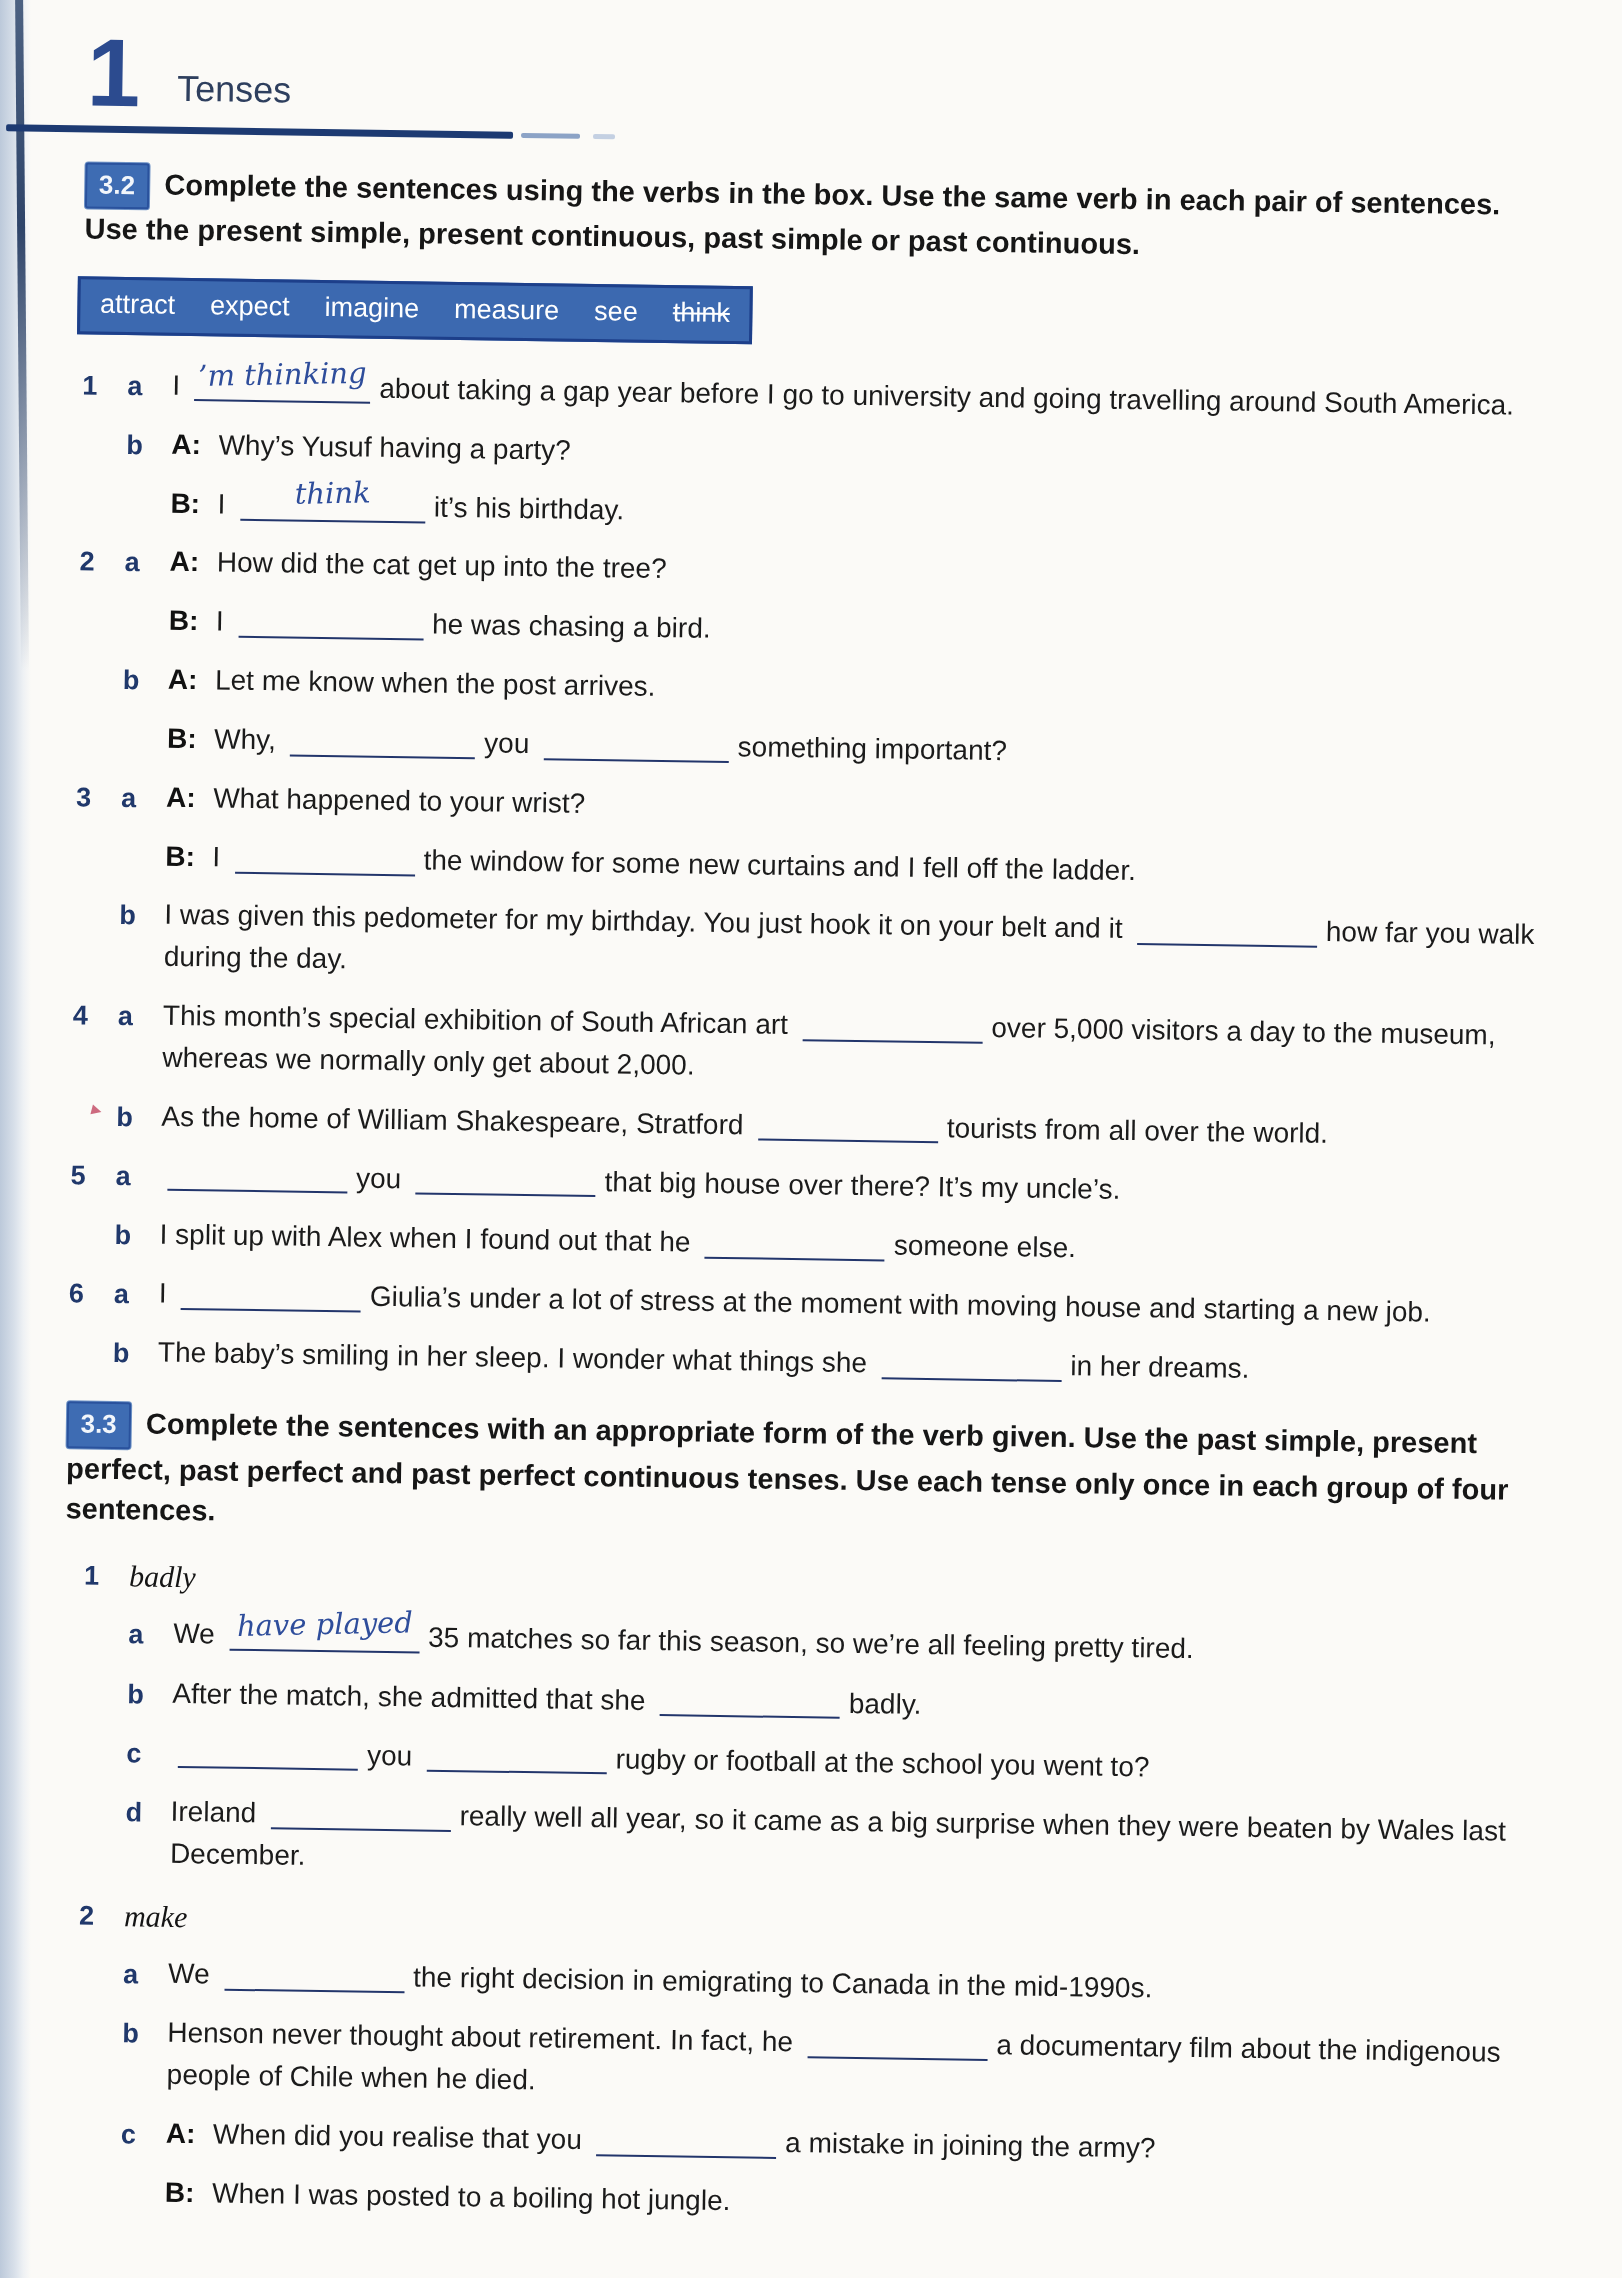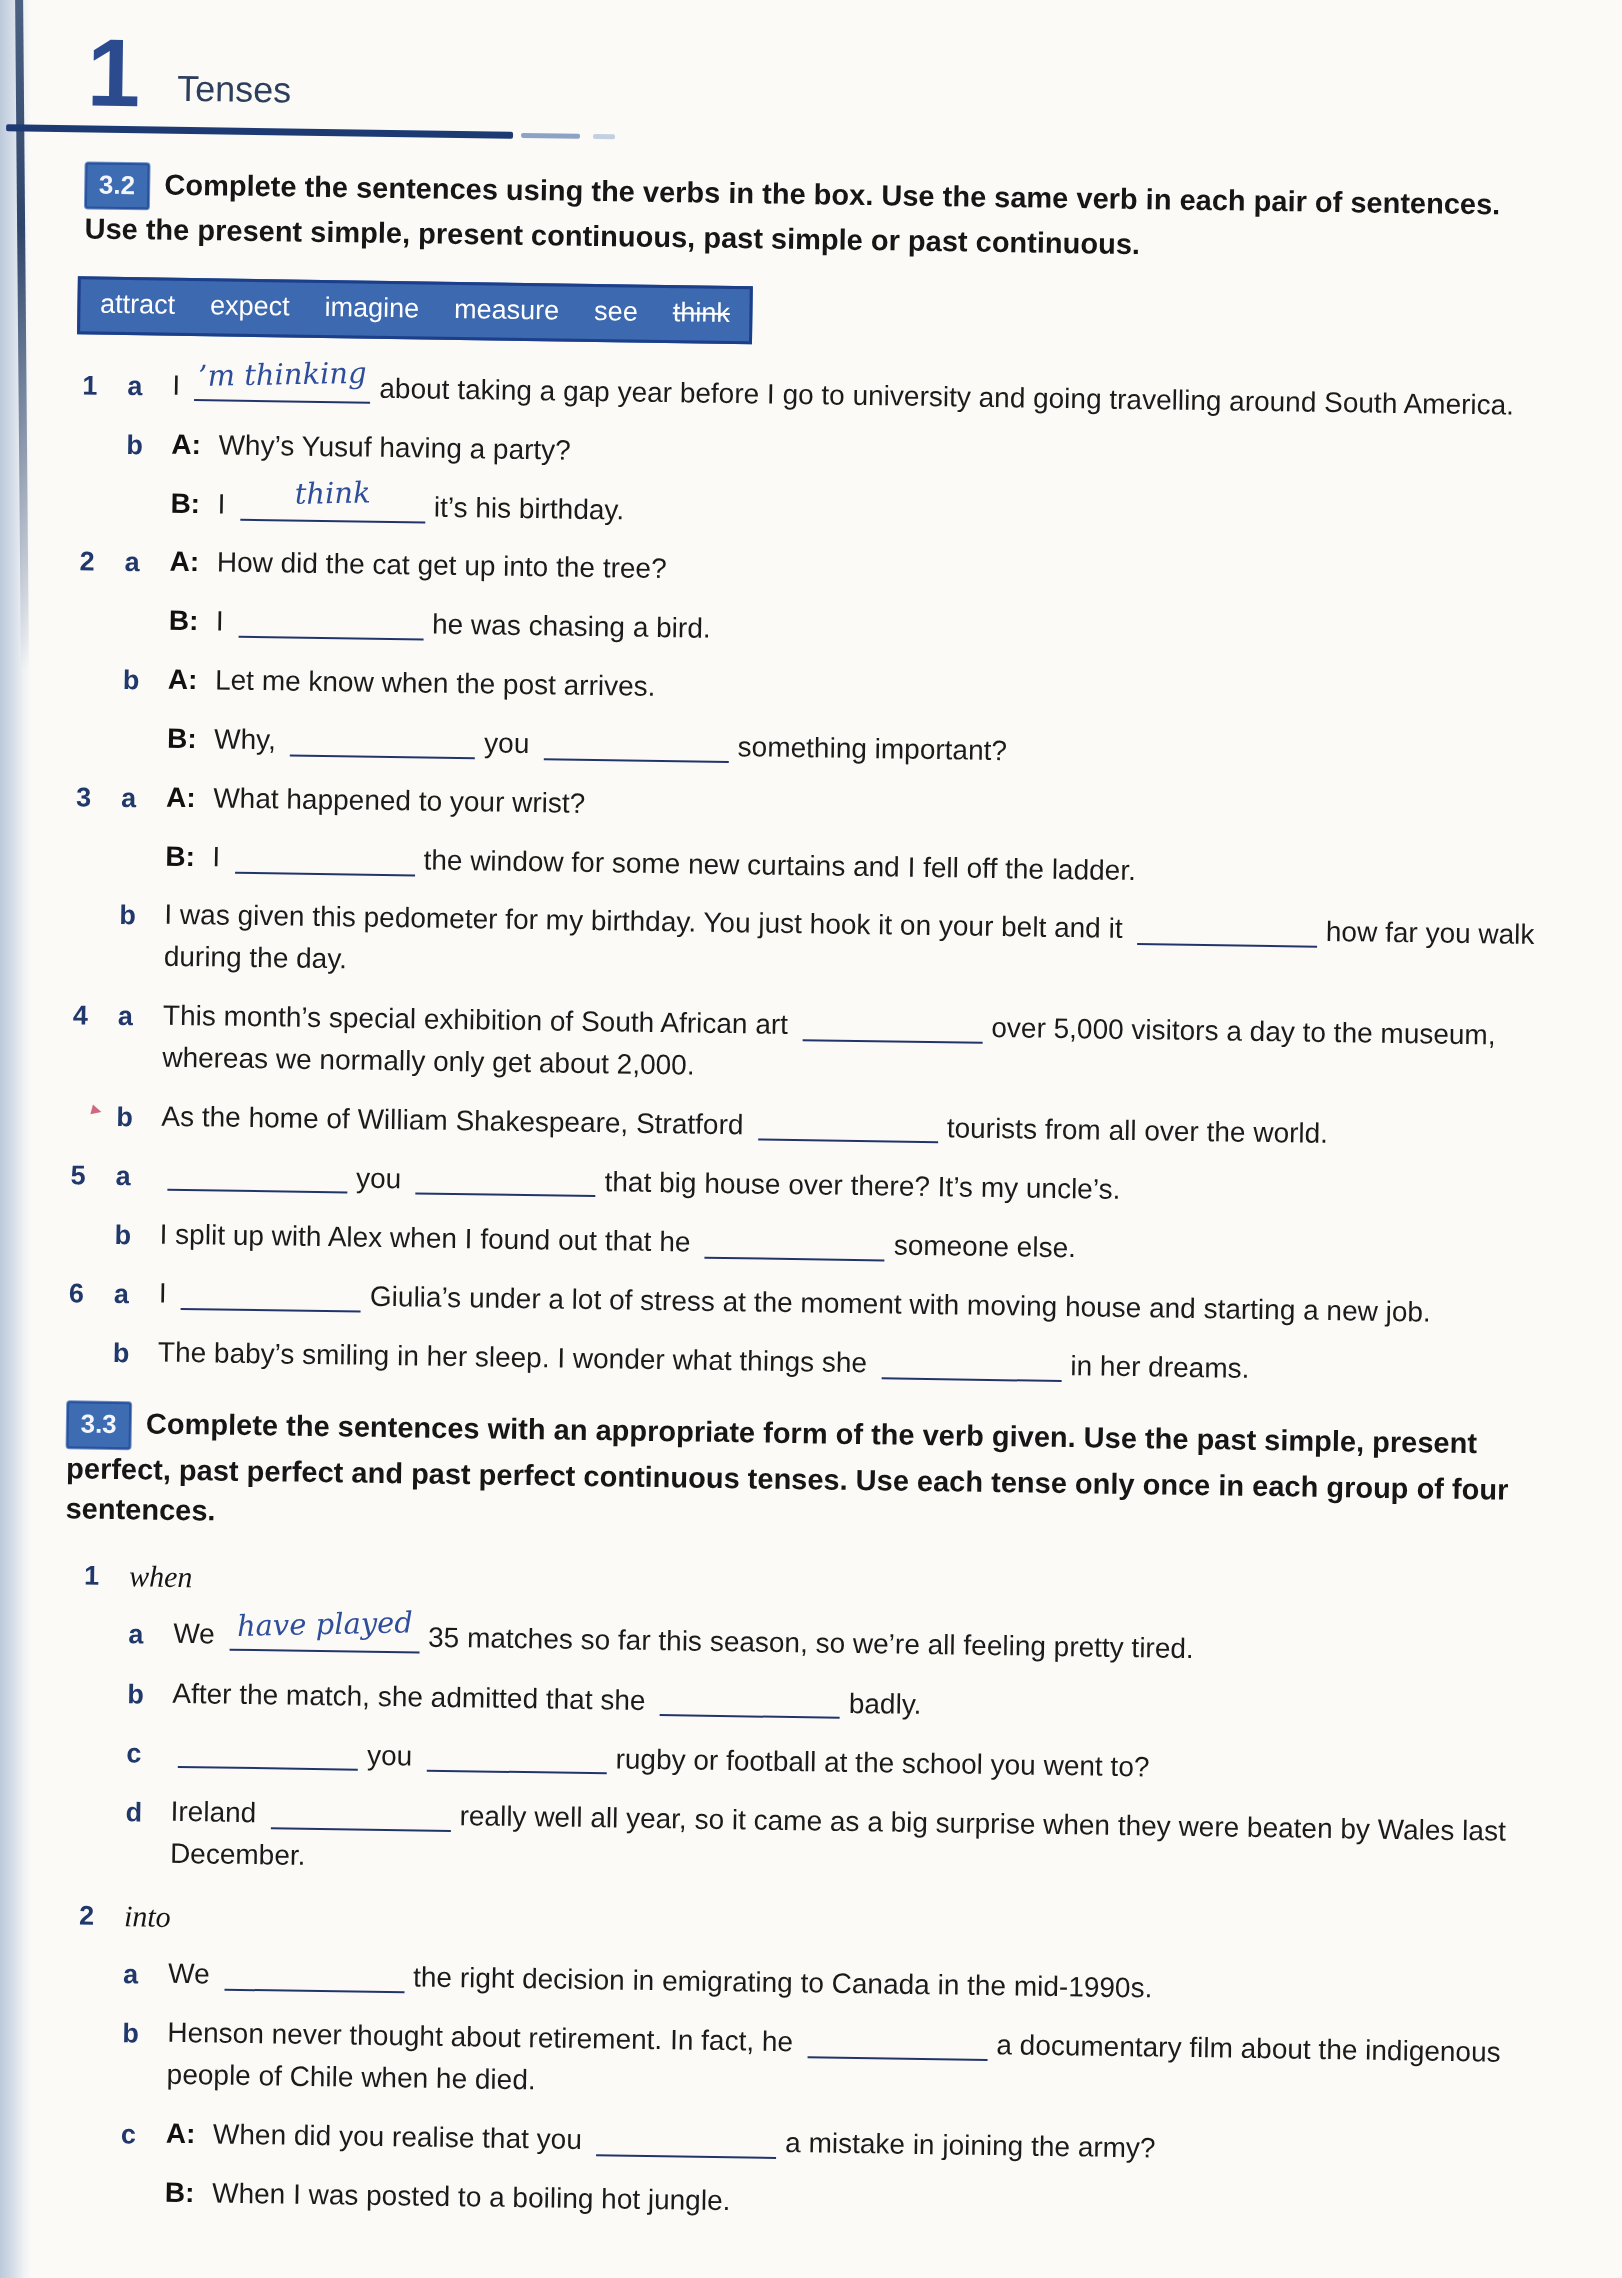--- a/index.html
+++ b/index.html
@@ -181,21 +181,21 @@
           </div>
         </div>
     </section>
 
     <section class="exercise">
       <p class="instructions"><span class="badge">3.3</span><span>Complete the sentences with an appropriate form of the verb given. Use the past simple, present perfect, past perfect and past perfect continuous tenses. Use each tense only once in each group of four sentences.</span></p>
       <div class="items" id="ex33-items">
           <div>
             <div class="verb-row">
               <span class="num-cell">1</span>
-              <span class="verb">when</span>
+              <span class="verb">badly</span>
             </div>
             <div class="row">
               <span class="num-cell"></span>
               <span class="letter-cell">a</span>
               <div class="content"><span class="txt">We</span> <span class="blank" style="width: 190px;"><span class="answer">have played</span></span><span class="txt">35 matches so far this season, so we’re all feeling pretty tired.</span></div>
             </div>
             <div class="row">
               <span class="num-cell"></span>
               <span class="letter-cell">b</span>
               <div class="content"><span class="txt">After the match, she admitted that she</span> <span class="blank" style="width: 180px;"></span><span class="txt">badly.</span></div>
@@ -207,21 +207,21 @@
             </div>
             <div class="row">
               <span class="num-cell"></span>
               <span class="letter-cell">d</span>
               <div class="content"><span class="txt">Ireland</span> <span class="blank" style="width: 180px;"></span><span class="txt">really well all year, so it came as a big surprise when they were beaten by Wales last December.</span></div>
             </div>
           </div>
           <div>
             <div class="verb-row">
               <span class="num-cell">2</span>
-              <span class="verb">into</span>
+              <span class="verb">make</span>
             </div>
             <div class="row">
               <span class="num-cell"></span>
               <span class="letter-cell">a</span>
               <div class="content"><span class="txt">We</span> <span class="blank" style="width: 180px;"></span><span class="txt">the right decision in emigrating to Canada in the mid-1990s.</span></div>
             </div>
             <div class="row">
               <span class="num-cell"></span>
               <span class="letter-cell">b</span>
               <div class="content"><span class="txt">Henson never thought about retirement. In fact, he</span> <span class="blank" style="width: 180px;"></span><span class="txt">a documentary film about the indigenous people of Chile when he died.</span></div>

